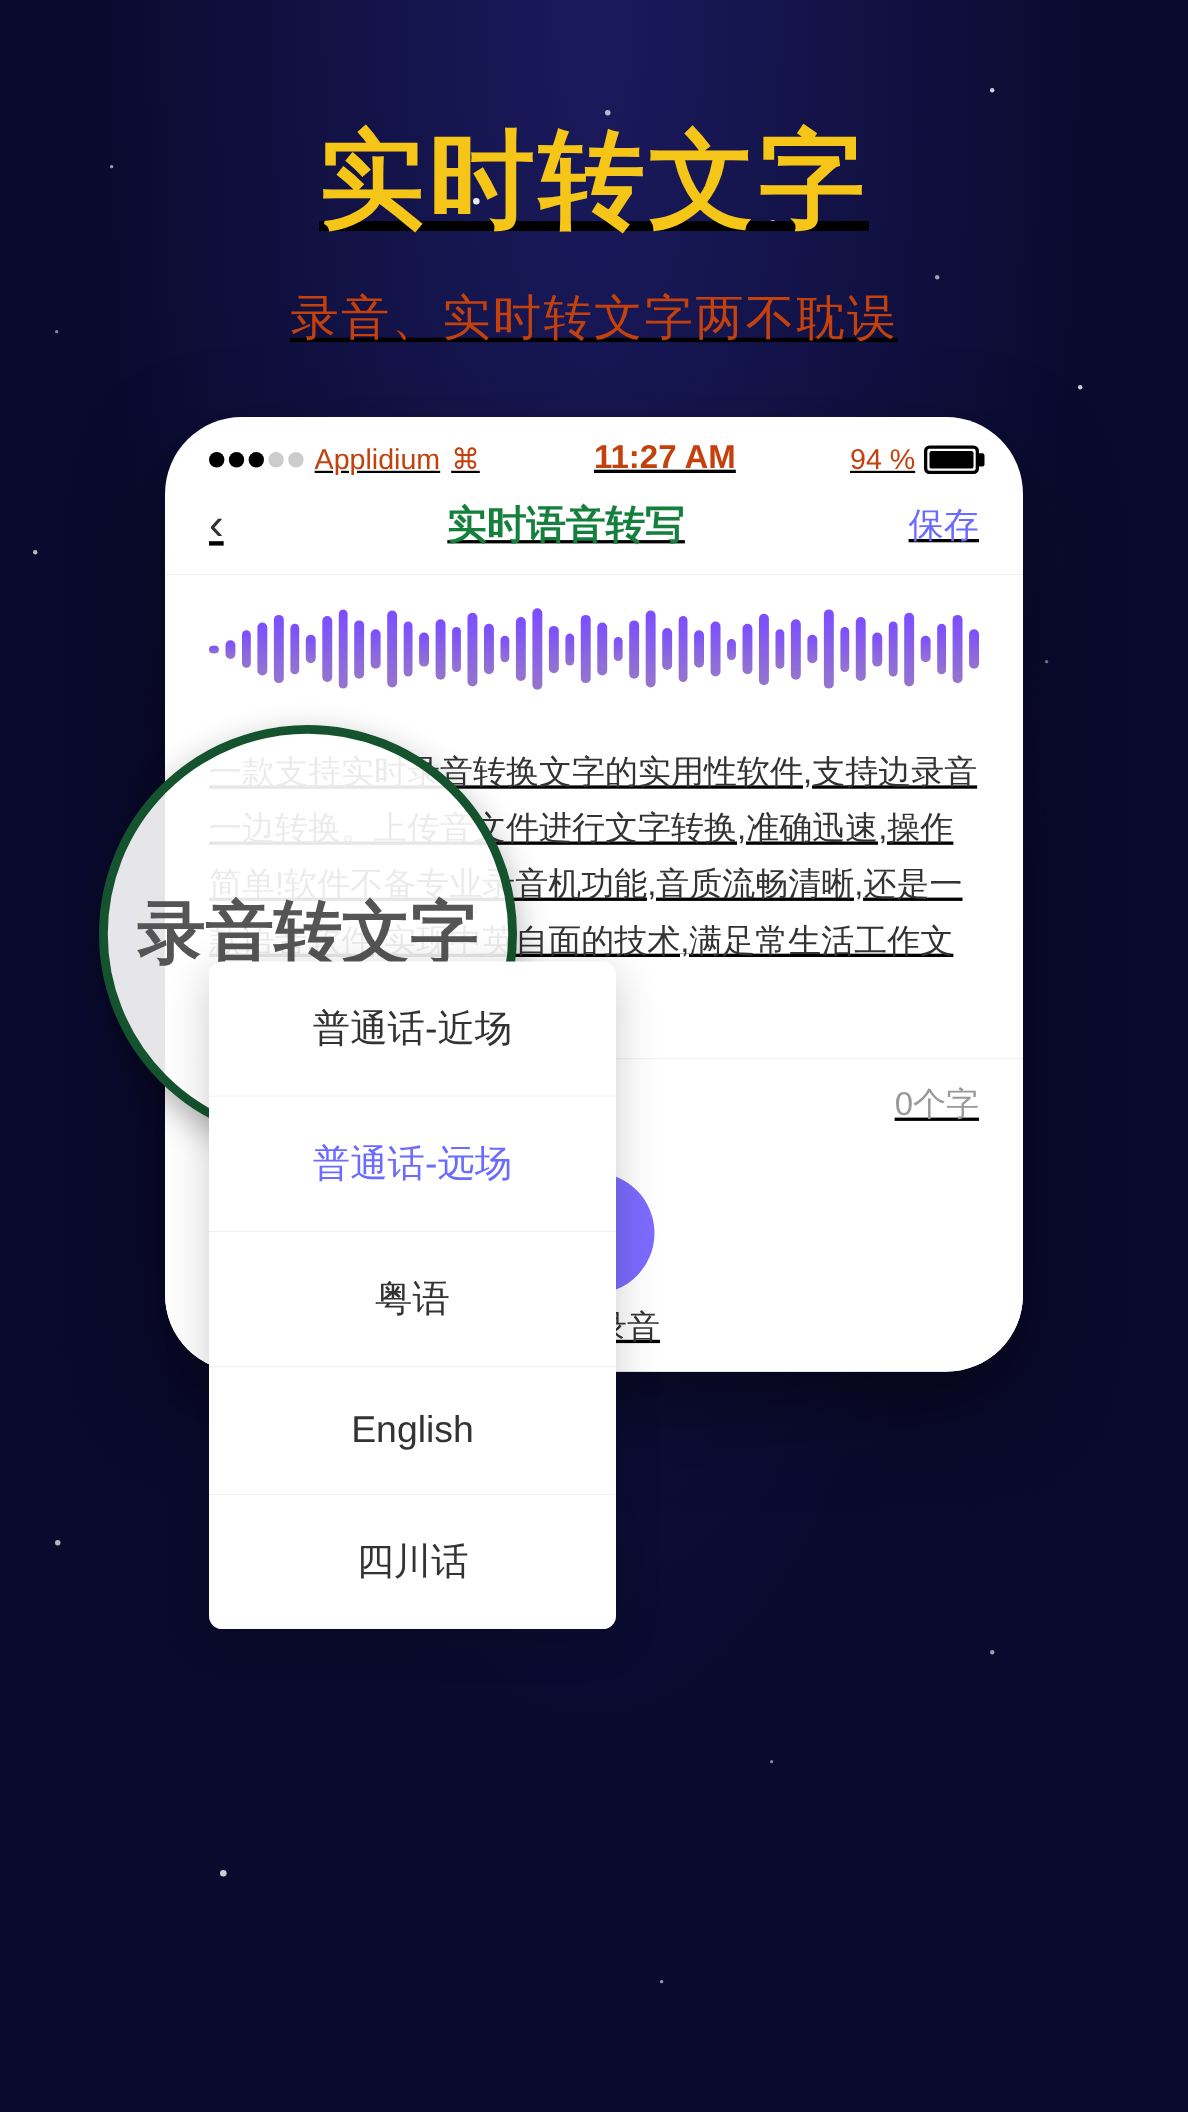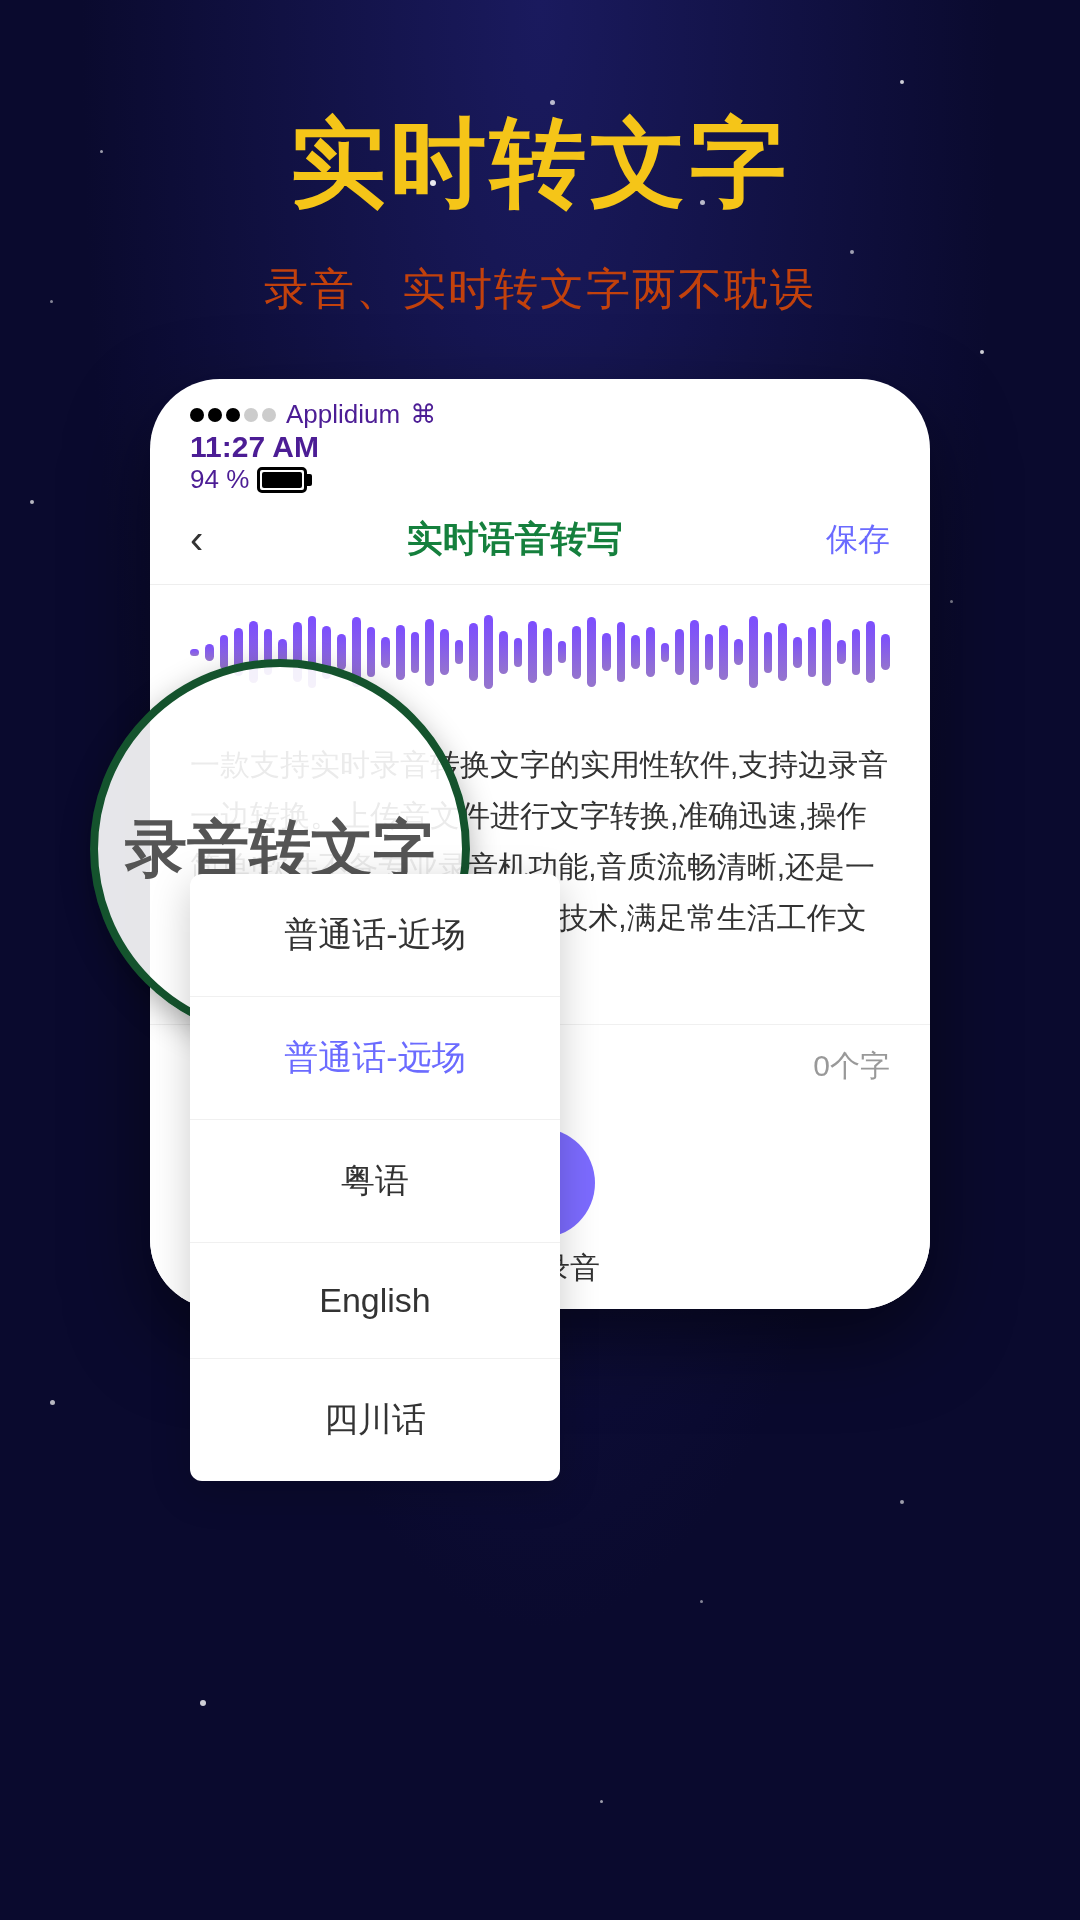--- a/index.html
+++ b/index.html
@@ -30,20 +30,21 @@
 
     
     .page {
       position: relative;
       z-index: 1;
       width: 1080px;
       height: 1648px;
       display: flex;
       flex-direction: column;
       align-items: center;
+      text-decoration: underline;
     }
 
     
     .hero-title {
       margin-top: 100px;
       font-size: 96px;
       font-weight: 900;
       color: #f5c518;
       text-align: center;
       letter-spacing: 4px;
@@ -70,25 +71,24 @@
       border-radius: 70px;
       overflow: hidden;
       box-shadow: 0 30px 80px rgba(0,0,0,0.5);
       position: relative;
     }
 
     
     .status-bar {
       display: flex;
       justify-content: space-between;
-      align-items: flex-start;
+      align-items: flex-end;
       padding: 20px 40px 10px;
       font-size: 28px;
-      color: #4c1d95;
-      flex-direction: column;
+      color: #c2410c;
     }
 
     .status-left {
       display: flex;
       align-items: center;
       gap: 10px;
     }
 
     .signal-dots {
       display: flex; gap: 4px;

